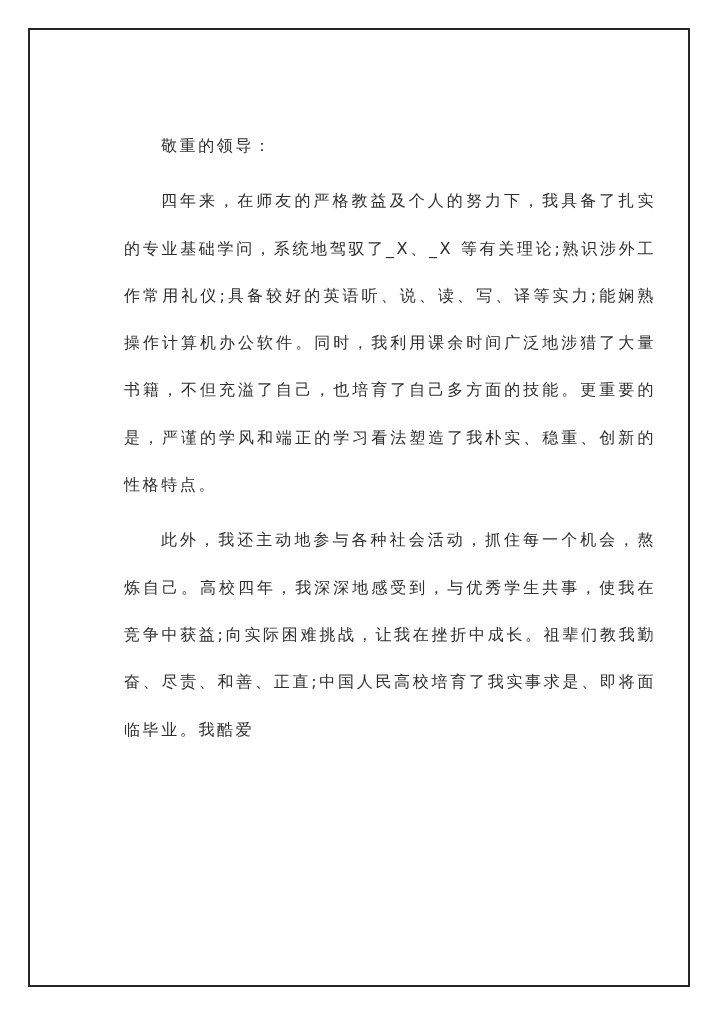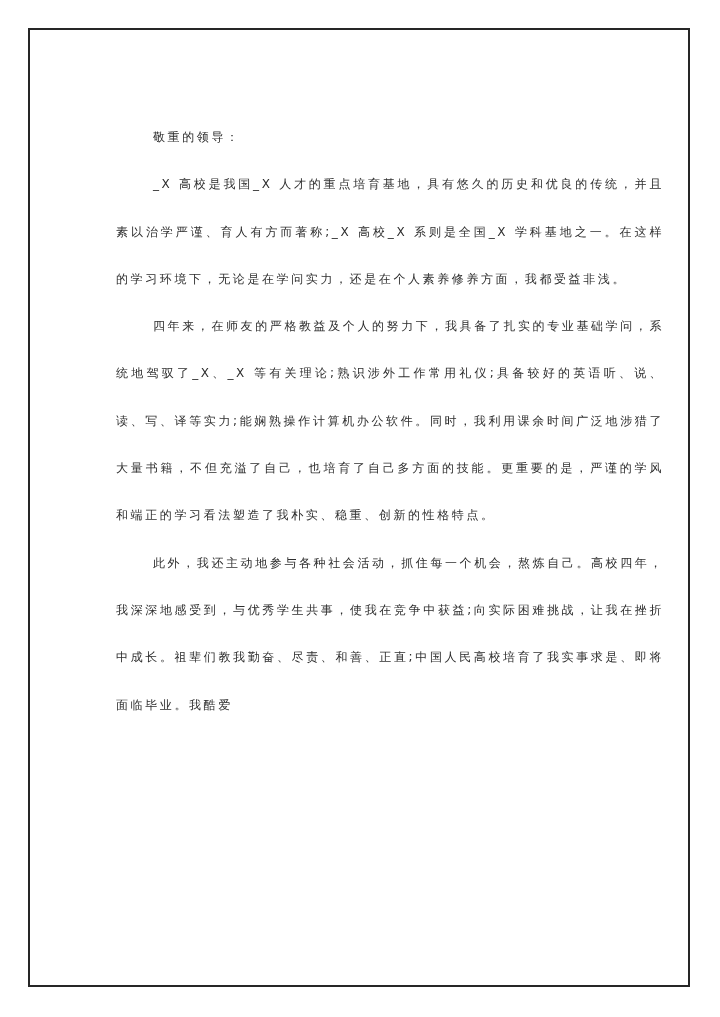--- a/index.html
+++ b/index.html
@@ -25,38 +25,37 @@
     box-sizing: border-box;
     background: #ffffff;
   }
   .text-block {
     position: absolute;
     left: 86px;
     top: 84px;
     width: 548px;
   }
   .text-block p {
-    margin: 0;
+    margin: 8px;
     padding: 0;
     color: #2e2e2e;
-    font-size: 12px;
+    font-size: 16px;
     line-height: 47.3px;
     letter-spacing: 2.6px;
     text-indent: 37px;
     text-align: justify;
     text-justify: inter-character;
     word-break: break-all;
     font-weight: 400;
   }
 </style>
 </head>
 <body>
 
 <div class="screen">
   <div class="page-frame">
     <div class="text-block">
       <p>敬重的领导：</p>
-      <p>_X 高校是我国_X 人才的重点培育基地，具有悠久的历史和优良的传统，并且素以治学严谨、育人有方而著称;_X 高校_X 系则是全国_X 学科基地之一。在这样的学习环境下，无论是在学问实力，还是在个人素养修养方面，我都受益非浅。</p>
       <p>四年来，在师友的严格教益及个人的努力下，我具备了扎实的专业基础学问，系统地驾驭了_X、_X 等有关理论;熟识涉外工作常用礼仪;具备较好的英语听、说、读、写、译等实力;能娴熟操作计算机办公软件。同时，我利用课余时间广泛地涉猎了大量书籍，不但充溢了自己，也培育了自己多方面的技能。更重要的是，严谨的学风和端正的学习看法塑造了我朴实、稳重、创新的性格特点。</p>
       <p>此外，我还主动地参与各种社会活动，抓住每一个机会，熬炼自己。高校四年，我深深地感受到，与优秀学生共事，使我在竞争中获益;向实际困难挑战，让我在挫折中成长。祖辈们教我勤奋、尽责、和善、正直;中国人民高校培育了我实事求是、即将面临毕业。我酷爱</p>
     </div>
   </div>
 </div>
 
 </body></html>

